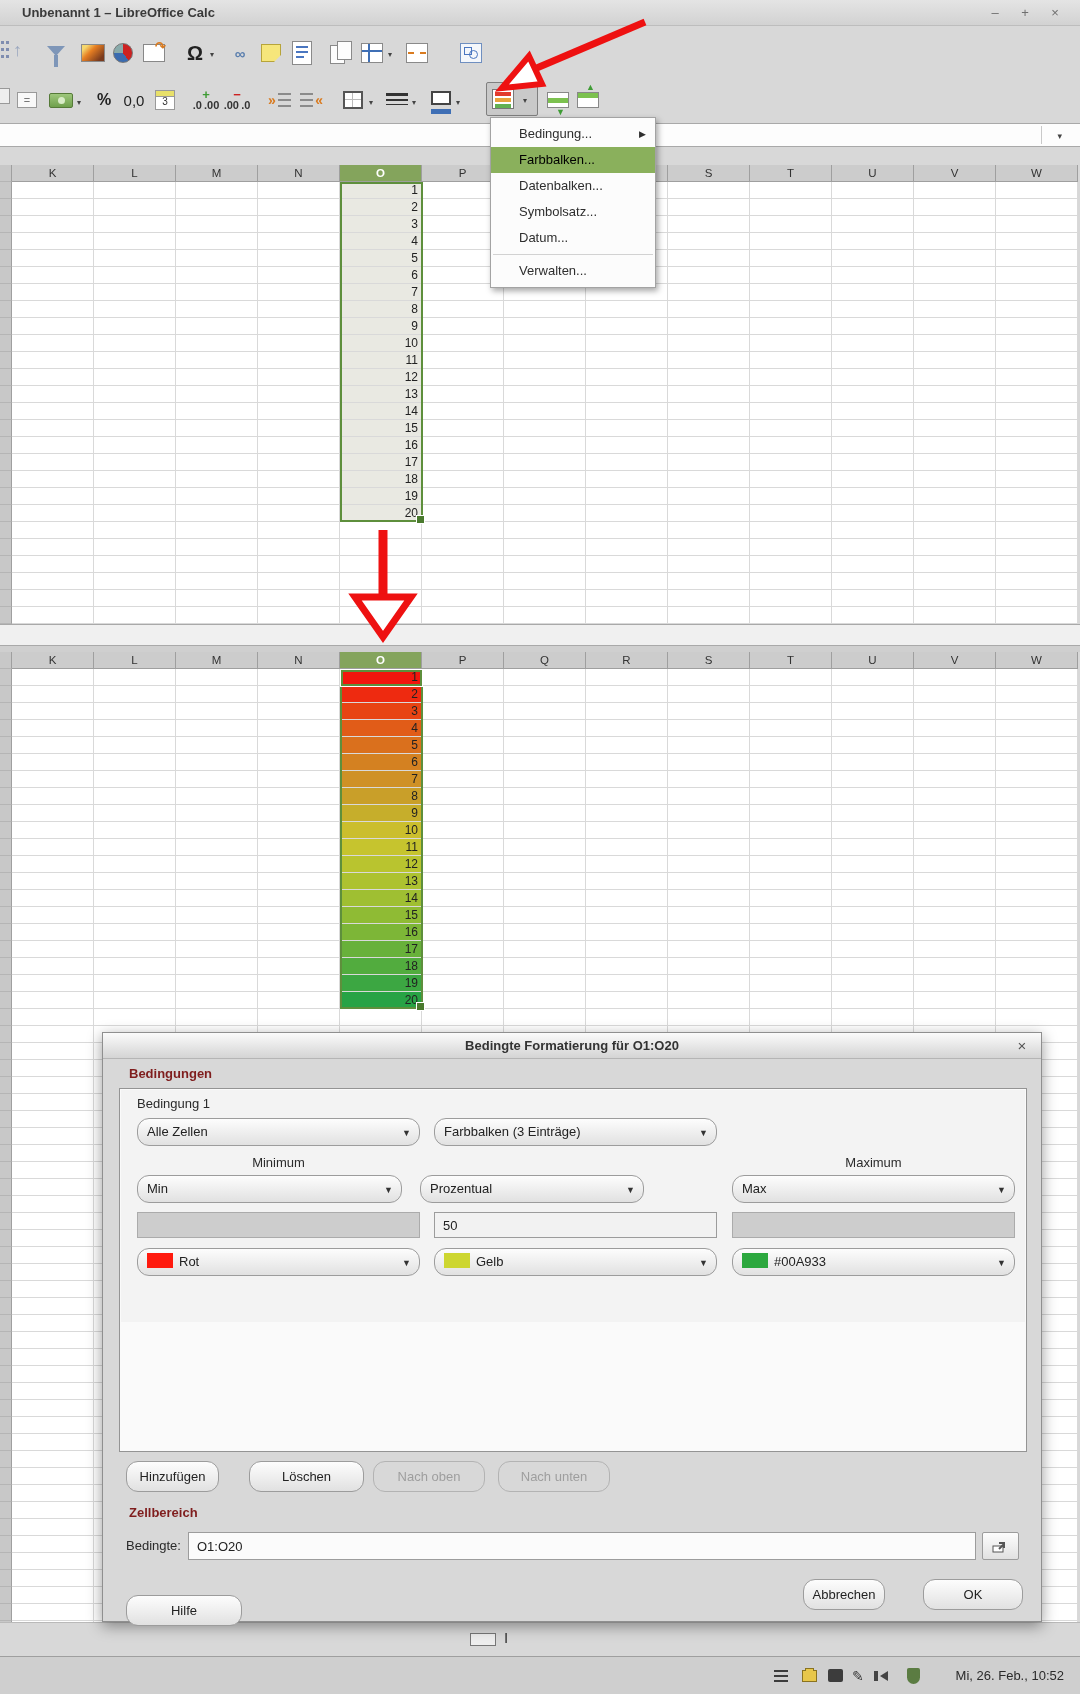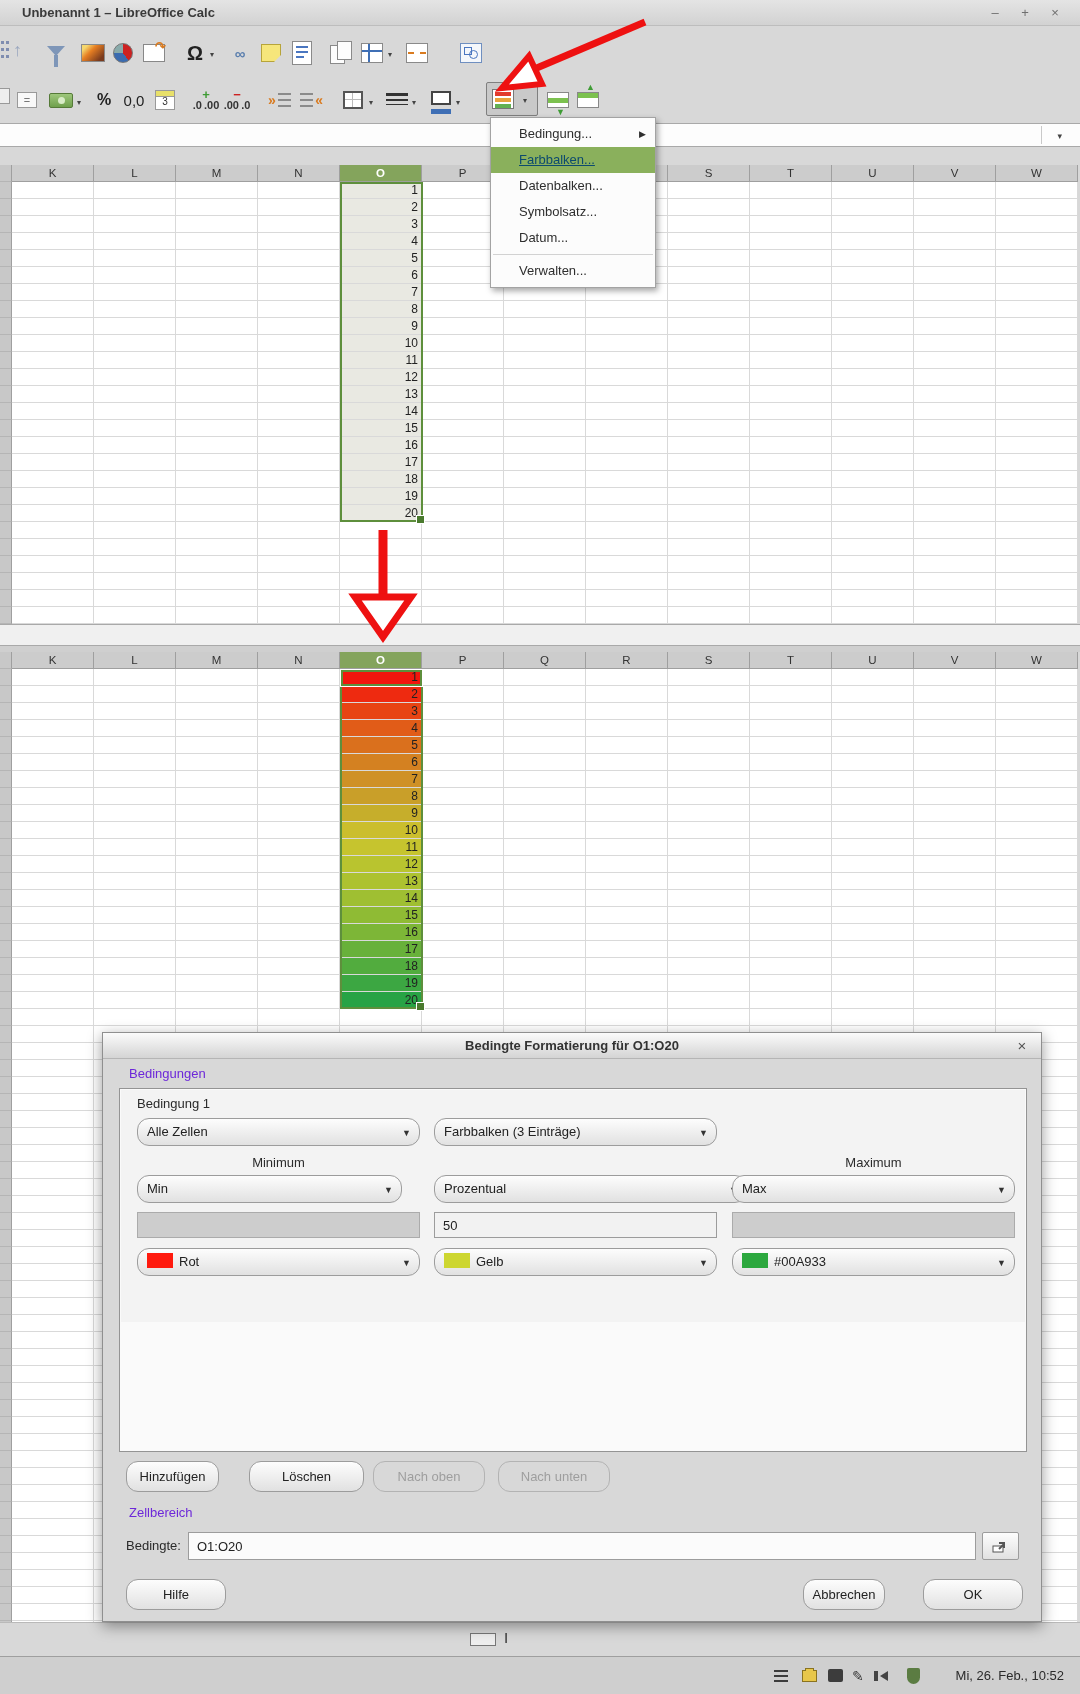--- a/index.html
+++ b/index.html
@@ -112,38 +112,38 @@
             border:2px solid #5e8f3c; pointer-events:none; }
   .selbox:after { content:""; position:absolute; right:-4px; bottom:-4px; width:7px; height:7px;
                   background:#4a7a2e; border:1px solid #fff; }
   .activecell { position:absolute; left:340px; top:17px; width:83px; height:18px;
                 border:1px solid #fff; outline:2px solid #5e8f3c; outline-offset:-3px; pointer-events:none; }
 
   
   #menu { position:absolute; left:490px; top:117px; width:166px; background:#fcfcfc;
           border:1px solid #a3a3a3; box-shadow:2px 3px 6px rgba(0,0,0,.35); padding:3px 0; z-index:60; }
   .menu-item { position:relative; height:26px; line-height:26px; font-size:13px; color:#2e2e2e; padding-left:28px; }
-  .menu-item.hl { background:#8ab05c; color:#0c4a6e;text-decoration:underline; }
+  .menu-item.hl { background:#8ab05c; color:#000000; }
   .menu-item .sub { position:absolute; right:9px; top:0; font-size:9px; }
   .menu-sep { height:1px; background:#d2d2d2; margin:3px 2px; }
 
   
   #annot { position:absolute; left:648px; top:6px; z-index:70; color:#ee1111; font-weight:bold;
            font-size:24px; line-height:27px; letter-spacing:0px; }
   .arrowsvg { position:absolute; z-index:65; pointer-events:none; }
 
   
   #dialog { position:absolute; left:102px; top:1032px; width:940px; height:590px; background:#d8d8d8;
             border:1px solid #8f8f8f; box-shadow:0 4px 14px rgba(0,0,0,.4); z-index:40; font-size:13px; }
   #dlg-title { position:absolute; left:0; top:0; right:0; height:26px;
                background:linear-gradient(#fbfbfb,#d4d4d4); border-bottom:1px solid #b5b5b5;
                text-align:center; font-weight:bold; color:#333; line-height:26px; }
   #dlg-close { position:absolute; right:10px; top:0px; width:18px; height:26px; line-height:26px;
                color:#555; font-size:15px; text-align:center; }
-  .dlg-sect { position:absolute; left:14px; font-weight:normal; color:#6d28d9;padding-left:12px; }
+  .dlg-sect { position:absolute; left:14px; font-weight:bold; color:#7f1d1d;padding-left:12px; }
   #dlg-panel { position:absolute; left:16px; top:55px; width:908px; height:364px; background:#fafafa;
                border:1px solid #949494; }
   #cond-block { position:absolute; left:1px; right:1px; top:1px; height:232px; background:#f3f3f3; }
   .dd, .btn { background:linear-gradient(#fdfdfd,#e1e1e1); border:1px solid #9c9c9c; border-radius:12px;
               position:absolute; font-size:13px; color:#222; }
   .dd { height:28px; line-height:26px; padding:0 26px 0 9px; }
   .dd .ddcaret { position:absolute; right:8px; top:9px; font-size:9px; color:#333; line-height:10px; }
   .lbl { position:absolute; font-size:13px; color:#2b2b2b; }
   .ctr { text-align:center; }
   .inp { position:absolute; height:26px; background:#f2f2f2; border:1px solid #9c9c9c;
@@ -1613,21 +1613,21 @@
       <div class="dd" style="left:314px;top:29px;width:283px">
         <span>Farbbalken (3 Einträge)</span><span class="ddcaret">▼</span>
       </div>
 
       <div class="lbl ctr" style="left:17px;top:66px;width:283px">Minimum</div>
       <div class="lbl ctr" style="left:612px;top:66px;width:283px">Maximum</div>
 
       <div class="dd" style="left:17px;top:86px;width:265px">
         <span>Min</span><span class="ddcaret">▼</span>
       </div>
-      <div class="dd" style="left:314px;top:86px;width:313px">
+      <div class="dd" style="left:300px;top:86px;width:224px">
         <span>Prozentual</span><span class="ddcaret">▼</span>
       </div>
       <div class="dd" style="left:612px;top:86px;width:283px">
         <span>Max</span><span class="ddcaret">▼</span>
       </div>
 
       <input class="inp dis" style="left: 17px; top: 123px; width: 283px;" disabled="" value="">
       <input class="inp" style="left: 314px; top: 123px; width: 283px;" value="50">
       <input class="inp dis" style="left: 612px; top: 123px; width: 283px;" disabled="" value="">
 
@@ -1654,21 +1654,21 @@
     <div class="lbl" style="left:23px;top:505px">Bedingte:</div>
     <input class="inp" style="left: 85px; top: 499px; width: 788px; height: 28px; background: rgb(251, 251, 251);" value="O1:O20">
     <div id="shrink-btn">
       <svg width="18" height="18" viewBox="0 0 18 18" style="margin:4px 0 0 8px">
         <rect x="2" y="9" width="10" height="6" fill="#fff" stroke="#555"></rect>
         <line x1="13" y1="7" x2="8" y2="12" stroke="#555" stroke-width="2"></line>
         <polyline points="13,11 13,6 8,6" fill="none" stroke="#555" stroke-width="2"></polyline>
       </svg>
     </div>
 
-    <div class="btn" style="left:23px;top:546px;width:100px">Hilfe</div>
+    <div class="btn" style="left:23px;top:562px;width:116px">Hilfe</div>
     <div class="btn" style="left:700px;top:546px;width:82px">Abbrechen</div>
     <div class="btn" style="left:820px;top:546px;width:100px">OK</div>
   </div>
 
   <div id="statusbar">
     <div id="status-widget"></div>
     <span id="status-cursor">I</span>
   </div>
 
   <div id="taskbar">

